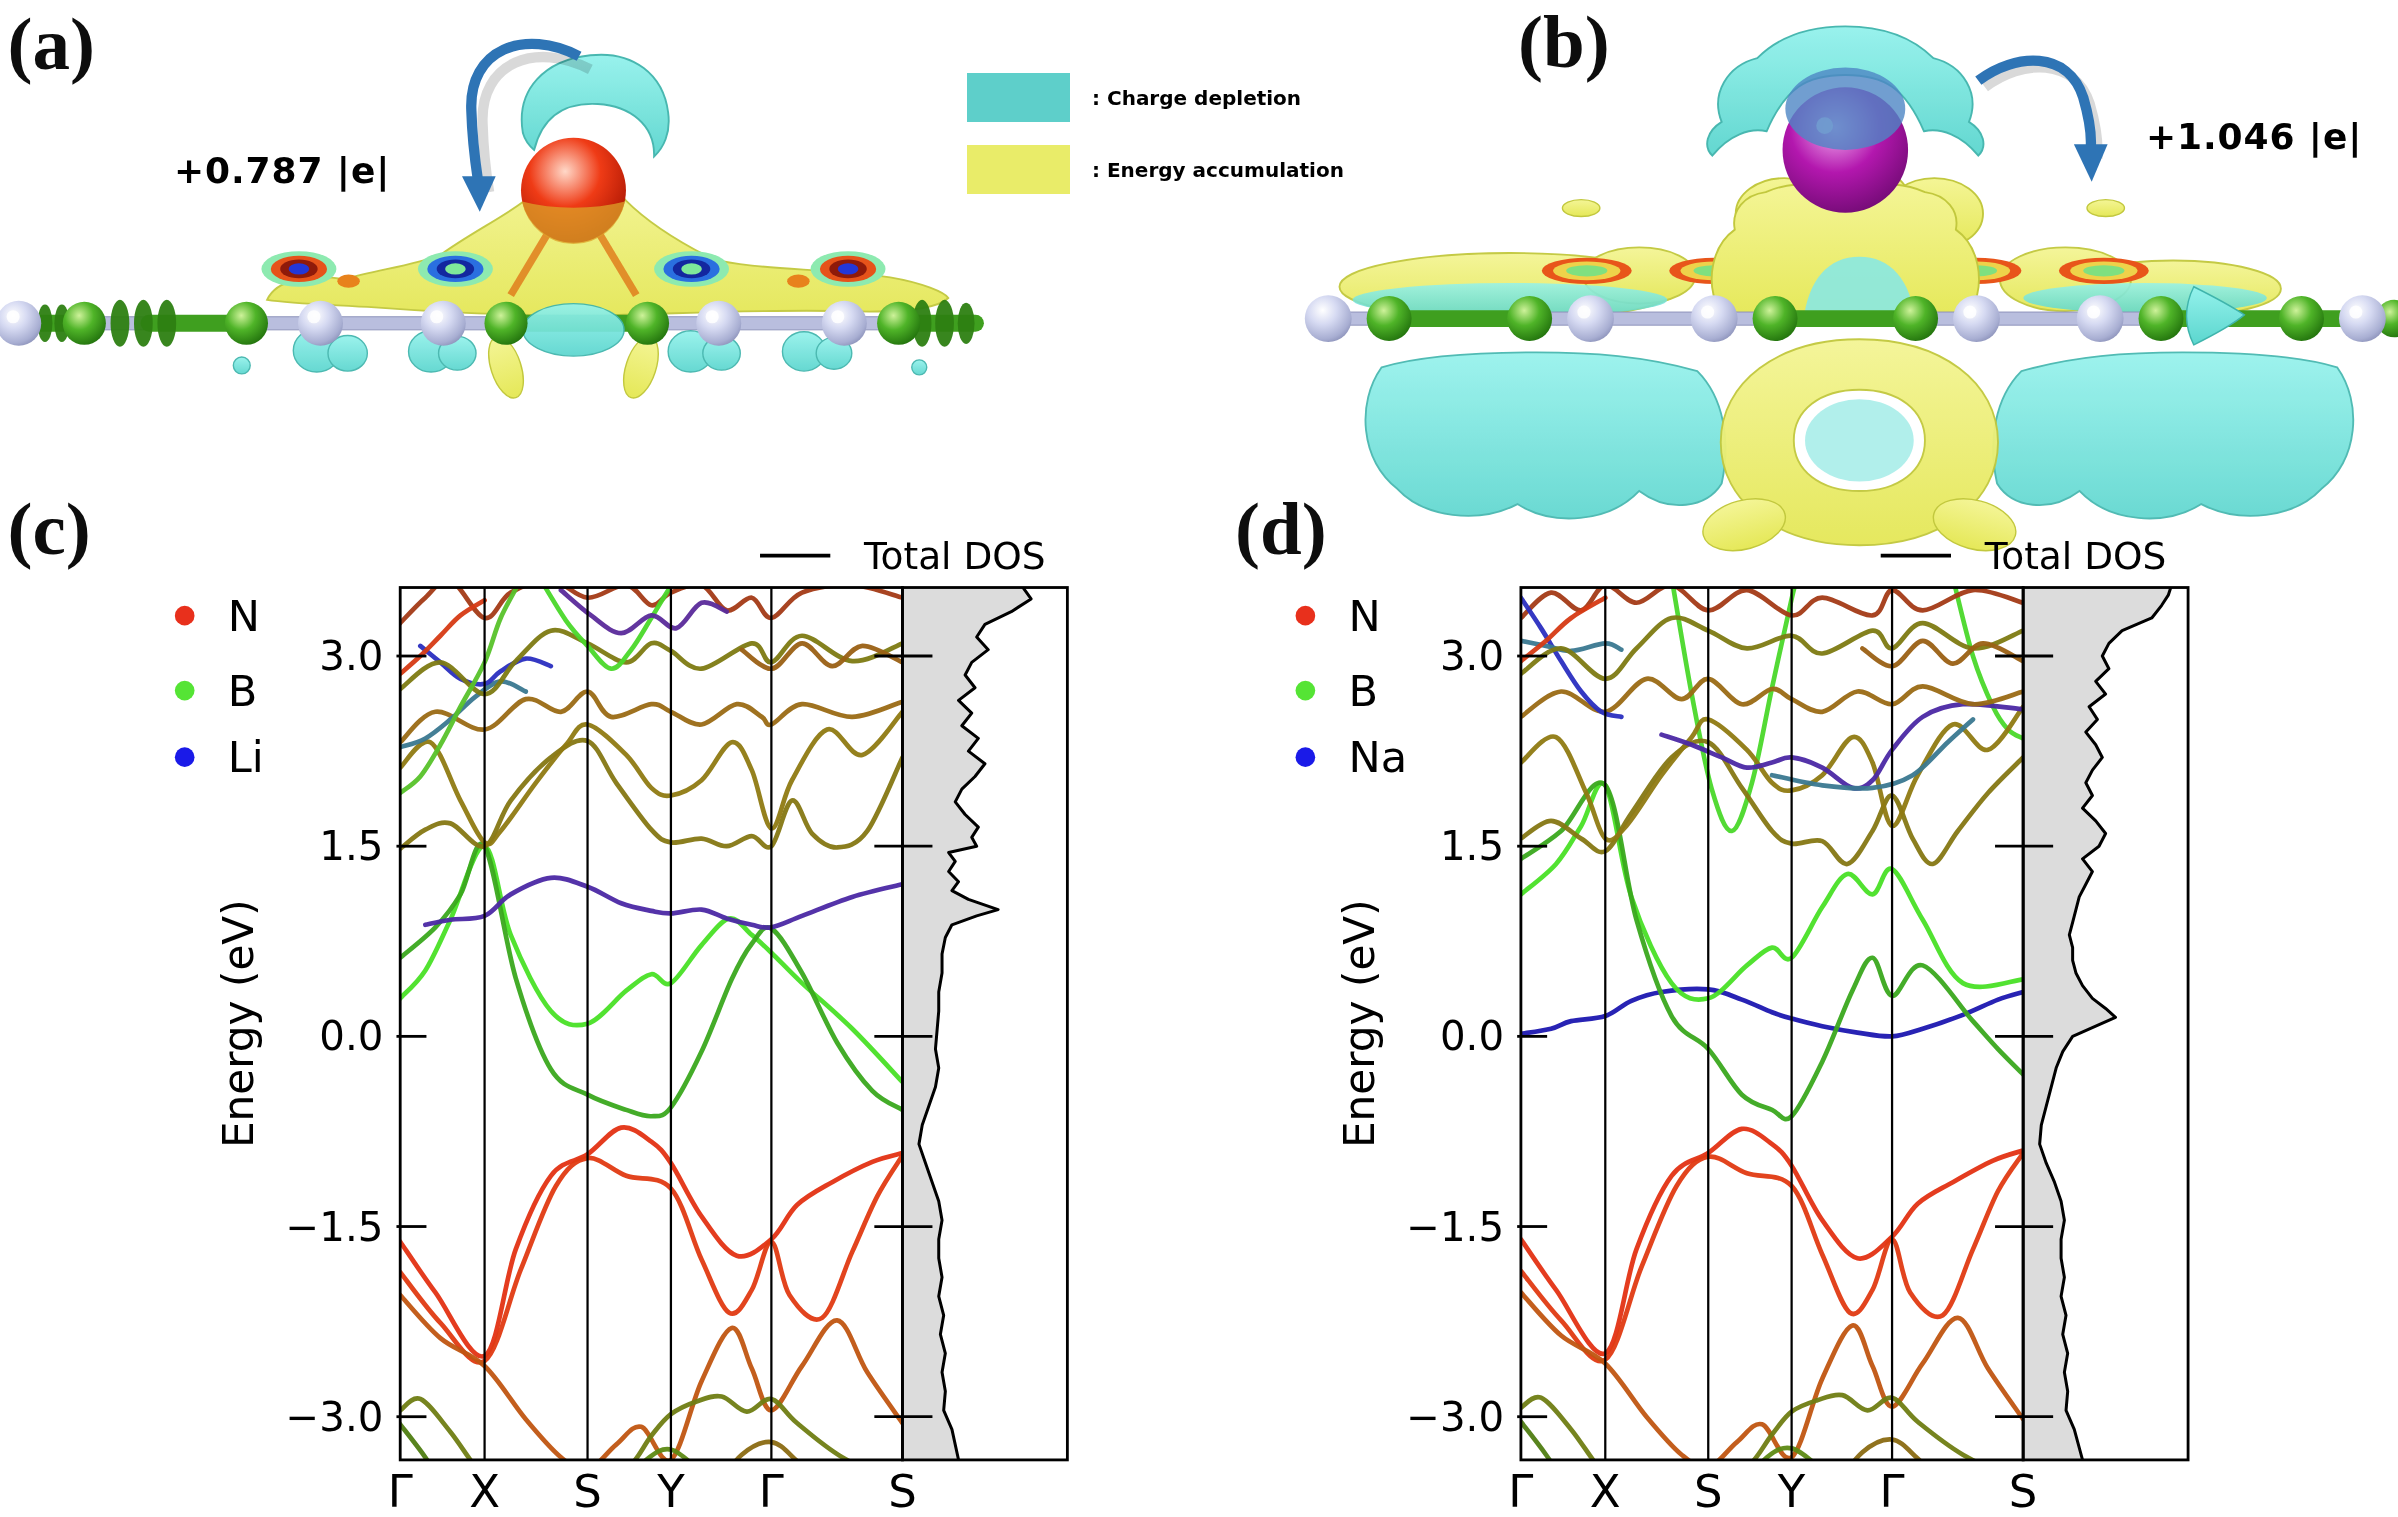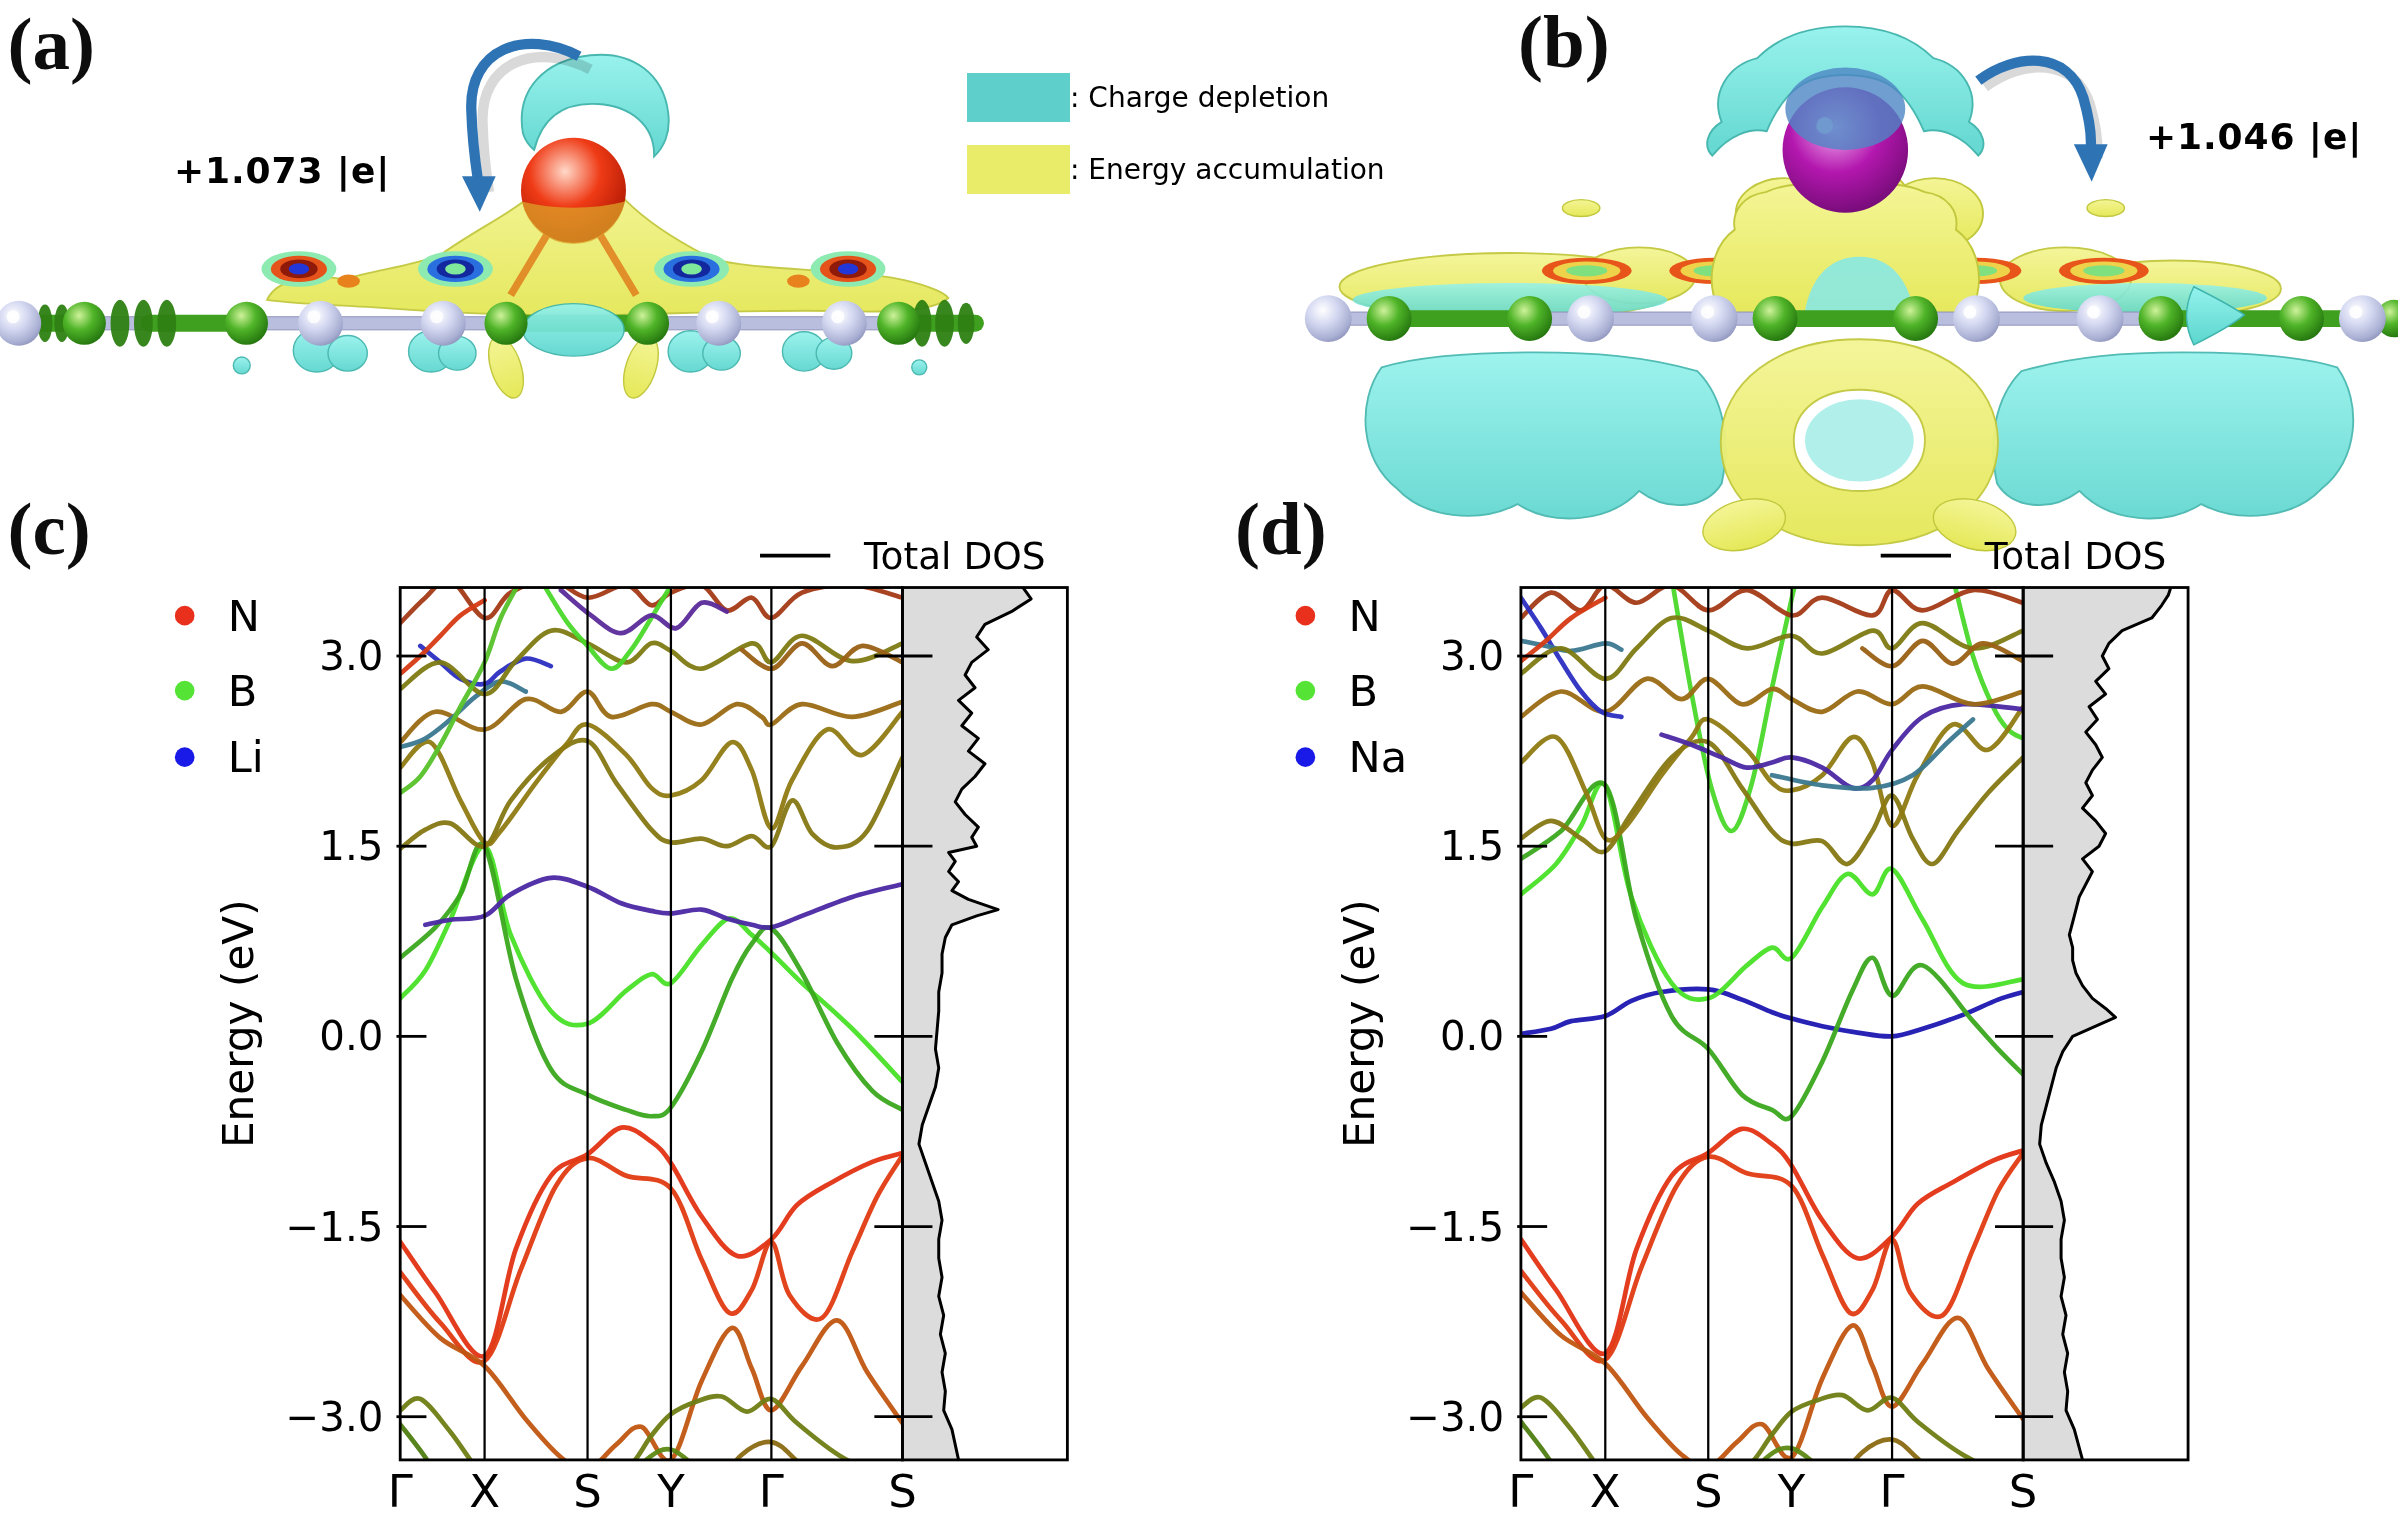--- a/index.html
+++ b/index.html
@@ -4,21 +4,21 @@
 <style>
   html,body{margin:0;padding:0;background:#ffffff;}
   .stage{position:relative;width:2399px;height:1518px;background:#ffffff;overflow:hidden;
          font-family:"DejaVu Sans","Liberation Sans",sans-serif;}
   .abs{position:absolute;}
   .panel-letter{font-family:"Liberation Serif","DejaVu Serif",serif;font-weight:700;
                 font-size:75px;color:#0d0d0d;line-height:1;}
   .transfer{font-weight:700;font-size:36px;color:#000;letter-spacing:0.9px;white-space:nowrap;}
   .iso-row{position:absolute;display:flex;align-items:center;height:49px;}
   .iso-swatch{width:103px;height:49px;display:inline-block;}
-  .iso-label{font-weight:400;font-size:28px;color:#000;margin-left:0;white-space:nowrap;}
+  .iso-label{font-weight:700;font-size:20px;color:#000;margin-left:22px;white-space:nowrap;}
   svg{position:absolute;left:0;top:0;}
   text{font-family:"DejaVu Sans","Liberation Sans",sans-serif;}
 </style>
 </head>
 <body>
 
 <div class="stage">
 
   <svg id="mol-a" width="1087" height="581" viewBox="0 0 1160 620">
     <defs>
@@ -435,21 +435,21 @@
         <line x1="2007" y1="593" x2="2082" y2="593" stroke="#000" stroke-width="4"></line>
         <text x="2118" y="607" font-size="40" fill="#000">Total DOS</text>
       </g>
     </svg>
 
   <span class="abs panel-letter" style="left:7.5px;top:5.6px">(a)</span>
   <span class="abs panel-letter" style="left:1518px;top:3.7px">(b)</span>
   <span class="abs panel-letter" style="left:7.5px;top:491px">(c)</span>
   <span class="abs panel-letter" style="left:1235px;top:491px">(d)</span>
 
-  <span class="abs transfer" style="left:174px;top:150px">+1.073 |e|</span>
+  <span class="abs transfer" style="left:174px;top:150px">+0.787 |e|</span>
   <span class="abs transfer" style="left:2146px;top:116px">+1.046 |e|</span>
 
   <div>
     <div class="iso-row" style="left:967px;top:73px">
       <span class="iso-swatch" style="background: rgb(94, 207, 202);"></span>
       <span class="iso-label">: Charge depletion</span>
     </div>
     <div class="iso-row" style="left:967px;top:145px">
       <span class="iso-swatch" style="background: rgb(233, 236, 105);"></span>
       <span class="iso-label">: Energy accumulation</span>

